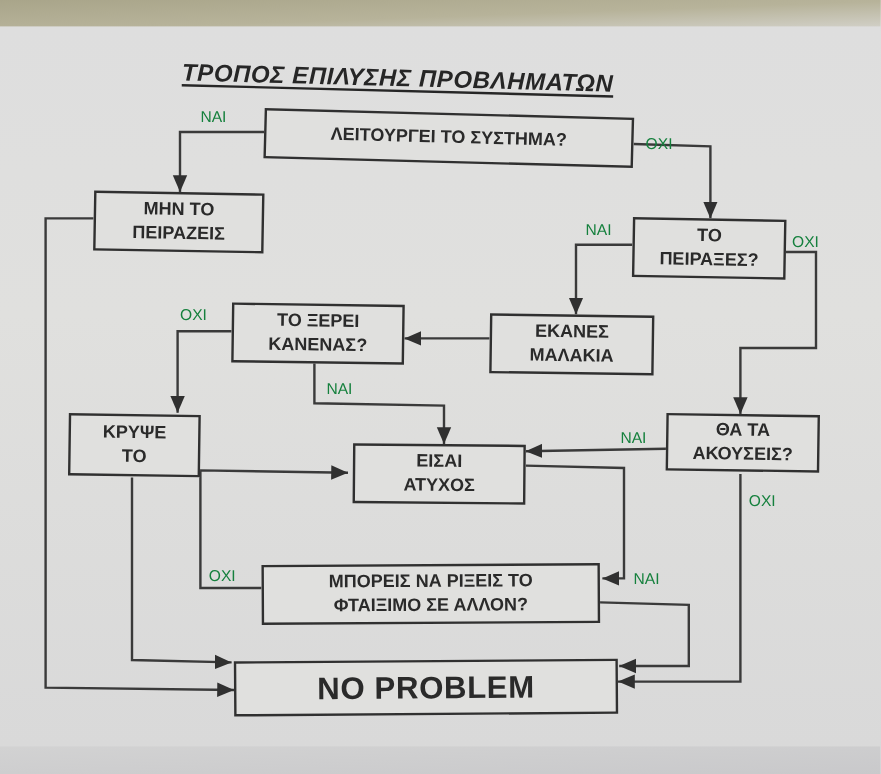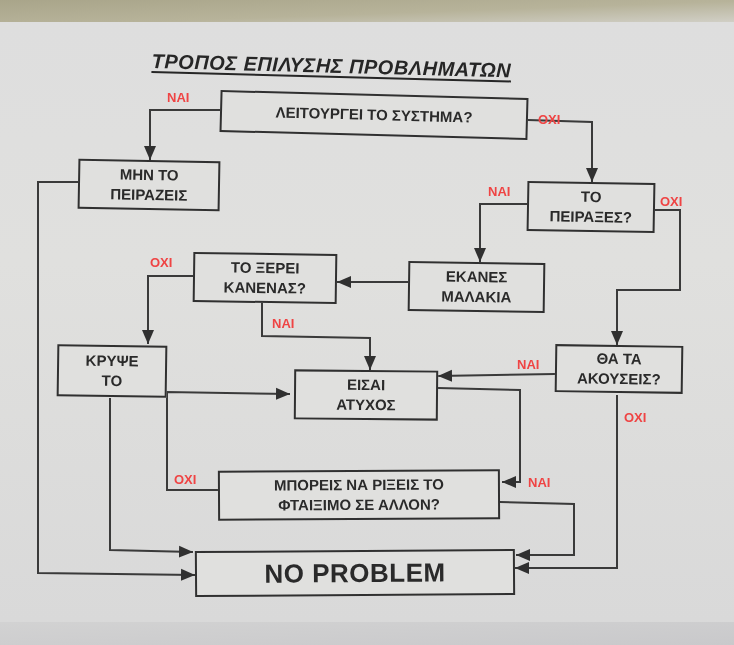--- a/index.html
+++ b/index.html
@@ -19,21 +19,21 @@
     text-decoration: underline; text-underline-offset: 3px; letter-spacing: 0.5px;
     transform: rotate(1.5deg); transform-origin: left top; white-space: nowrap;
   }
   .box {
     position: absolute; border: 2px solid #303030; background: #e0e0de;
     display: flex; align-items: center; justify-content: center; text-align: center;
     color: #2a2a2a; font-weight: bold; font-size: 15px; line-height: 20px;
     box-sizing: border-box; white-space: pre-line;
   }
   .lbl {
-    position: absolute; font-weight: bold; font-size: 13px; color: #ef4444;
+    position: absolute; font-weight: normal; font-size: 13px; color: #15803d;
   }
   .np { font-size: 26px; letter-spacing: 0.5px; }
 </style>
 </head>
 <body>
 
 <div class="paper"></div>
 
 <svg class="lines" width="734" height="645">
   <defs>

